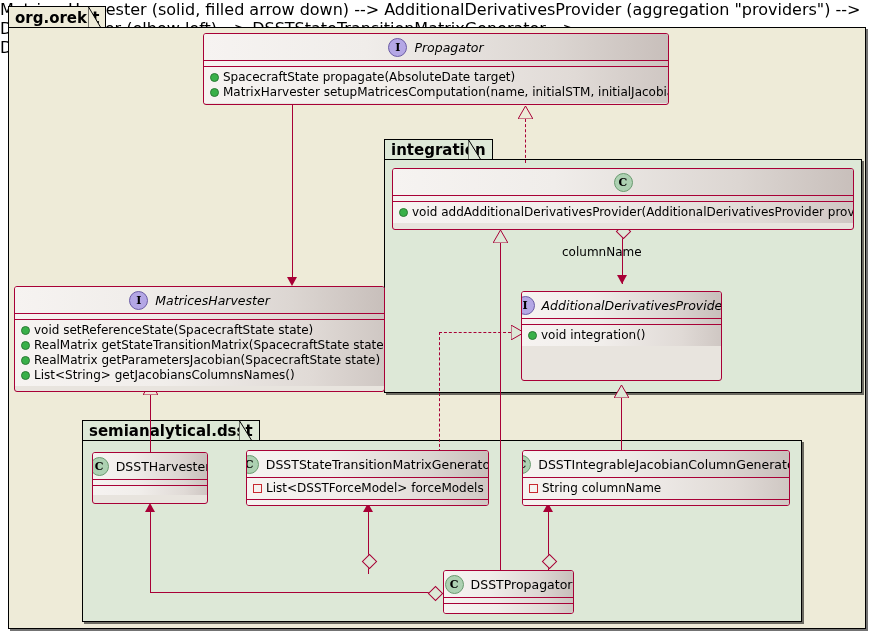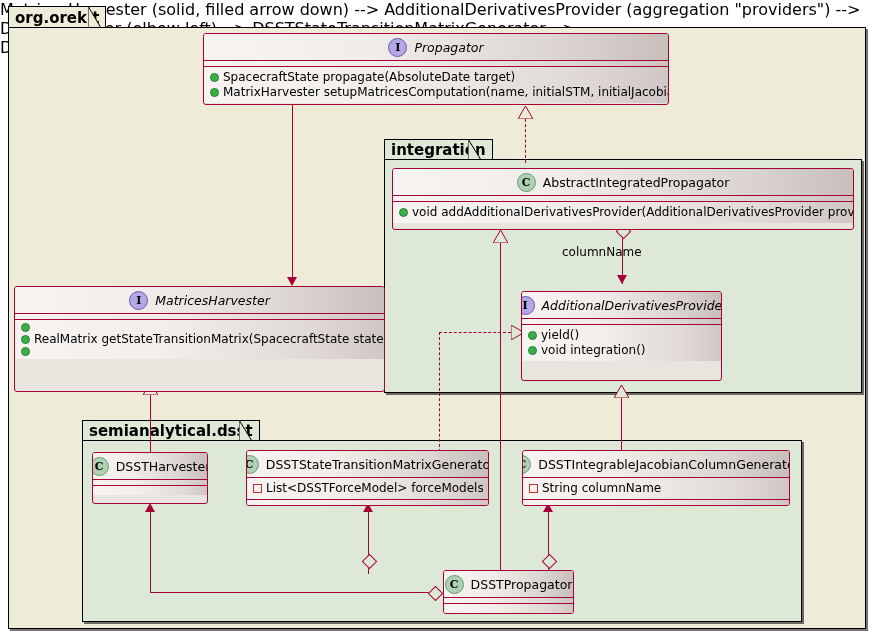--- a/index.html
+++ b/index.html
@@ -295,66 +295,67 @@
         <span class="vis vis-pub-method"></span>
         <span>MatrixHarvester setupMatricesComputation(name, initialSTM, initialJacobian)</span>
       </div>
     </div>
   </div>
 
   
   <div class="cls" style="left:392px; top:168px; width:462px; height:62px;">
     <div class="cls-head">
       <span class="icon-circle icon-class">C</span>
-      <span>AbstractIntegratedPropagator</span>
     </div>
     <div class="cls-sep"></div>
     <div class="cls-body">
       <div class="member">
         <span class="vis vis-pub-method"></span>
         <span>void addAdditionalDerivativesProvider(AdditionalDerivativesProvider provider)</span>
       </div>
     </div>
   </div>
 
   
   <div class="cls" style="left:14px; top:286px; width:371px; height:106px;">
     <div class="cls-head">
       <span class="icon-circle icon-interface">I</span>
       <span class="cls-head-italic">MatricesHarvester</span>
     </div>
     <div class="cls-sep"></div>
     <div class="cls-body">
       <div class="member">
         <span class="vis vis-pub-method"></span>
+        <span>void setReferenceState(SpacecraftState state)</span>
       </div>
       <div class="member">
         <span class="vis vis-pub-method"></span>
         <span>RealMatrix getStateTransitionMatrix(SpacecraftState state)</span>
       </div>
       <div class="member">
         <span class="vis vis-pub-method"></span>
+        <span>RealMatrix getParametersJacobian(SpacecraftState state)</span>
+      </div>
+      <div class="member">
+        <span class="vis vis-pub-method"></span>
+        <span>List&lt;String&gt; getJacobiansColumnsNames()</span>
       </div>
     </div>
   </div>
 
   
   <div class="cls" style="left:521px; top:291px; width:201px; height:90px;">
     <div class="cls-head">
       <span class="icon-circle icon-interface">I</span>
       <span class="cls-head-italic">AdditionalDerivativesProvider</span>
     </div>
     <div class="cls-sep"></div>
     <div class="cls-body">
       <div class="member">
         <span class="vis vis-pub-method"></span>
-        <span>yield()</span>
-      </div>
-      <div class="member">
-        <span class="vis vis-pub-method"></span>
         <span>void integration()</span>
       </div>
     </div>
   </div>
 
   
   <div class="cls" style="left:92px; top:452px; width:116px; height:52px;">
     <div class="cls-head">
       <span class="icon-circle icon-class">C</span>
       <span>DSSTHarvester</span>

